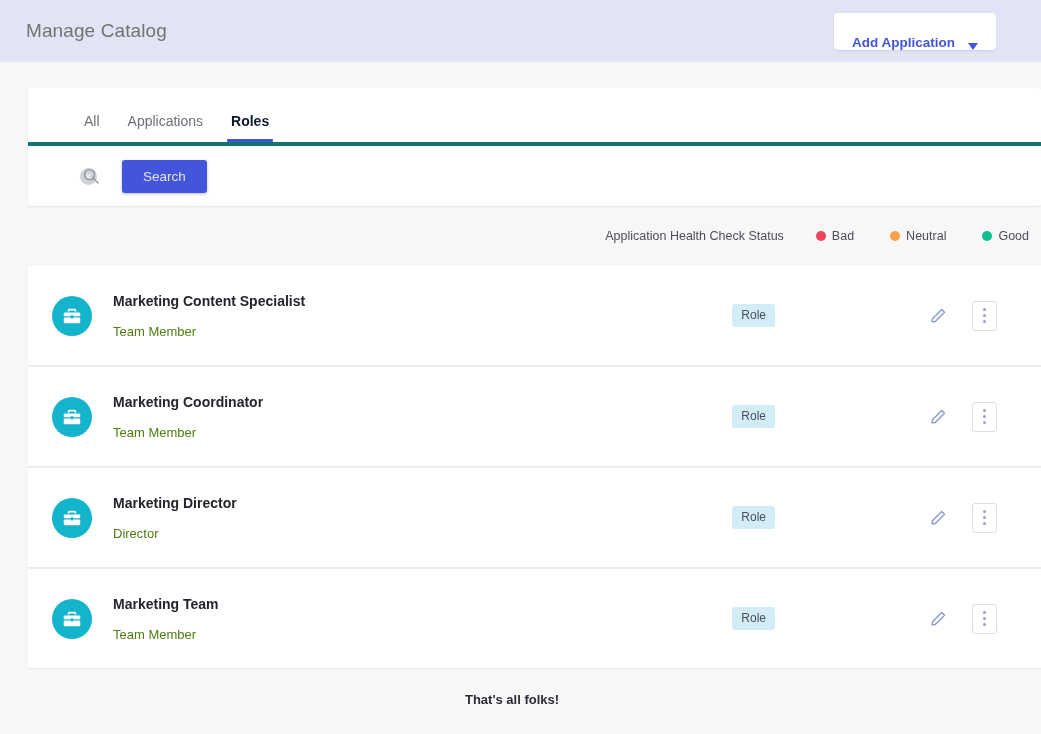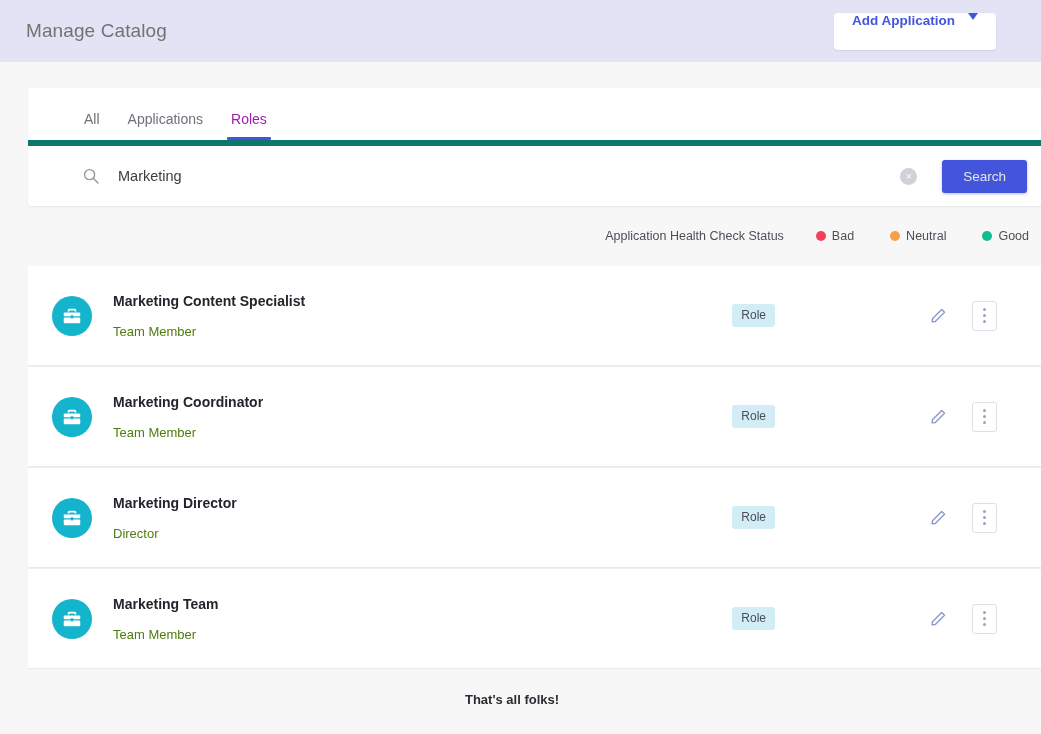--- a/index.html
+++ b/index.html
@@ -37,21 +37,21 @@
     background: #ffffff;
     border: none;
     border-radius: 4px;
     color: #4355db;
     font-family: "Liberation Sans", sans-serif;
     font-size: 13.5px;
     font-weight: bold;
     height: 37px;
     padding: 0 18px;
     display: flex;
-    align-items: flex-start;
+    align-items: flex-end;
     gap: 13px;
     cursor: pointer;
     box-shadow: 0 1px 2px rgba(30,30,60,.10);
   }
   .caret-down {
     width: 0; height: 0;
     border-left: 5.5px solid transparent;
     border-right: 5.5px solid transparent;
     border-top: 7px solid #4355db;
     display: inline-block;
@@ -74,34 +74,34 @@
     background: #ffffff;
     border-radius: 3px;
     box-shadow: 0 1px 2px rgba(0,0,0,.07);
     overflow: hidden;
   }
   .tabs {
     display: flex;
     align-items: flex-end;
     height: 58px;
     padding-left: 42px;
-    border-bottom: 6px solid #0f766e;
+    border-bottom: 4px solid #0f766e;
     gap: 0;
   }
   .tab {
     font-size: 14px;
     color: #6f7179;
     padding: 0 14px 13px 14px;
     cursor: pointer;
     position: relative;
     white-space: nowrap;
   }
   .tab.active {
-    color: #a21caf;
-    font-weight: normal;
+    color: #0f172a;
+    font-weight: bold;
   }
   .tab.active::after {
     content: "";
     position: absolute;
     left: 10px; right: 10px; bottom: 0;
     height: 3px;
     background: #4355db;
     border-radius: 1px;
   }
 
@@ -293,21 +293,20 @@
         <div class="tab">Applications</div>
         <div class="tab active">Roles</div>
       </div>
       <div class="search-row">
         <span class="search-icon">
           <svg width="16" height="16" viewBox="0 0 16 16" fill="none" stroke="#9296a1" stroke-width="1.4">
             <circle cx="6.6" cy="6.6" r="5"></circle>
             <line x1="10.3" y1="10.3" x2="15" y2="15" stroke-linecap="round"></line>
           </svg>
         </span>
-        <input class="search-input" type="text" value="Marketing" style="">
         <button class="clear-btn">×</button>
         <button class="search-btn">Search</button>
       </div>
     </div>
 
     <div class="legend">
       <span class="legend-label">Application Health Check Status</span>
       <span class="legend-item">
         <span class="dot" style="background:#f2415a"></span>
         <span>Bad</span>

